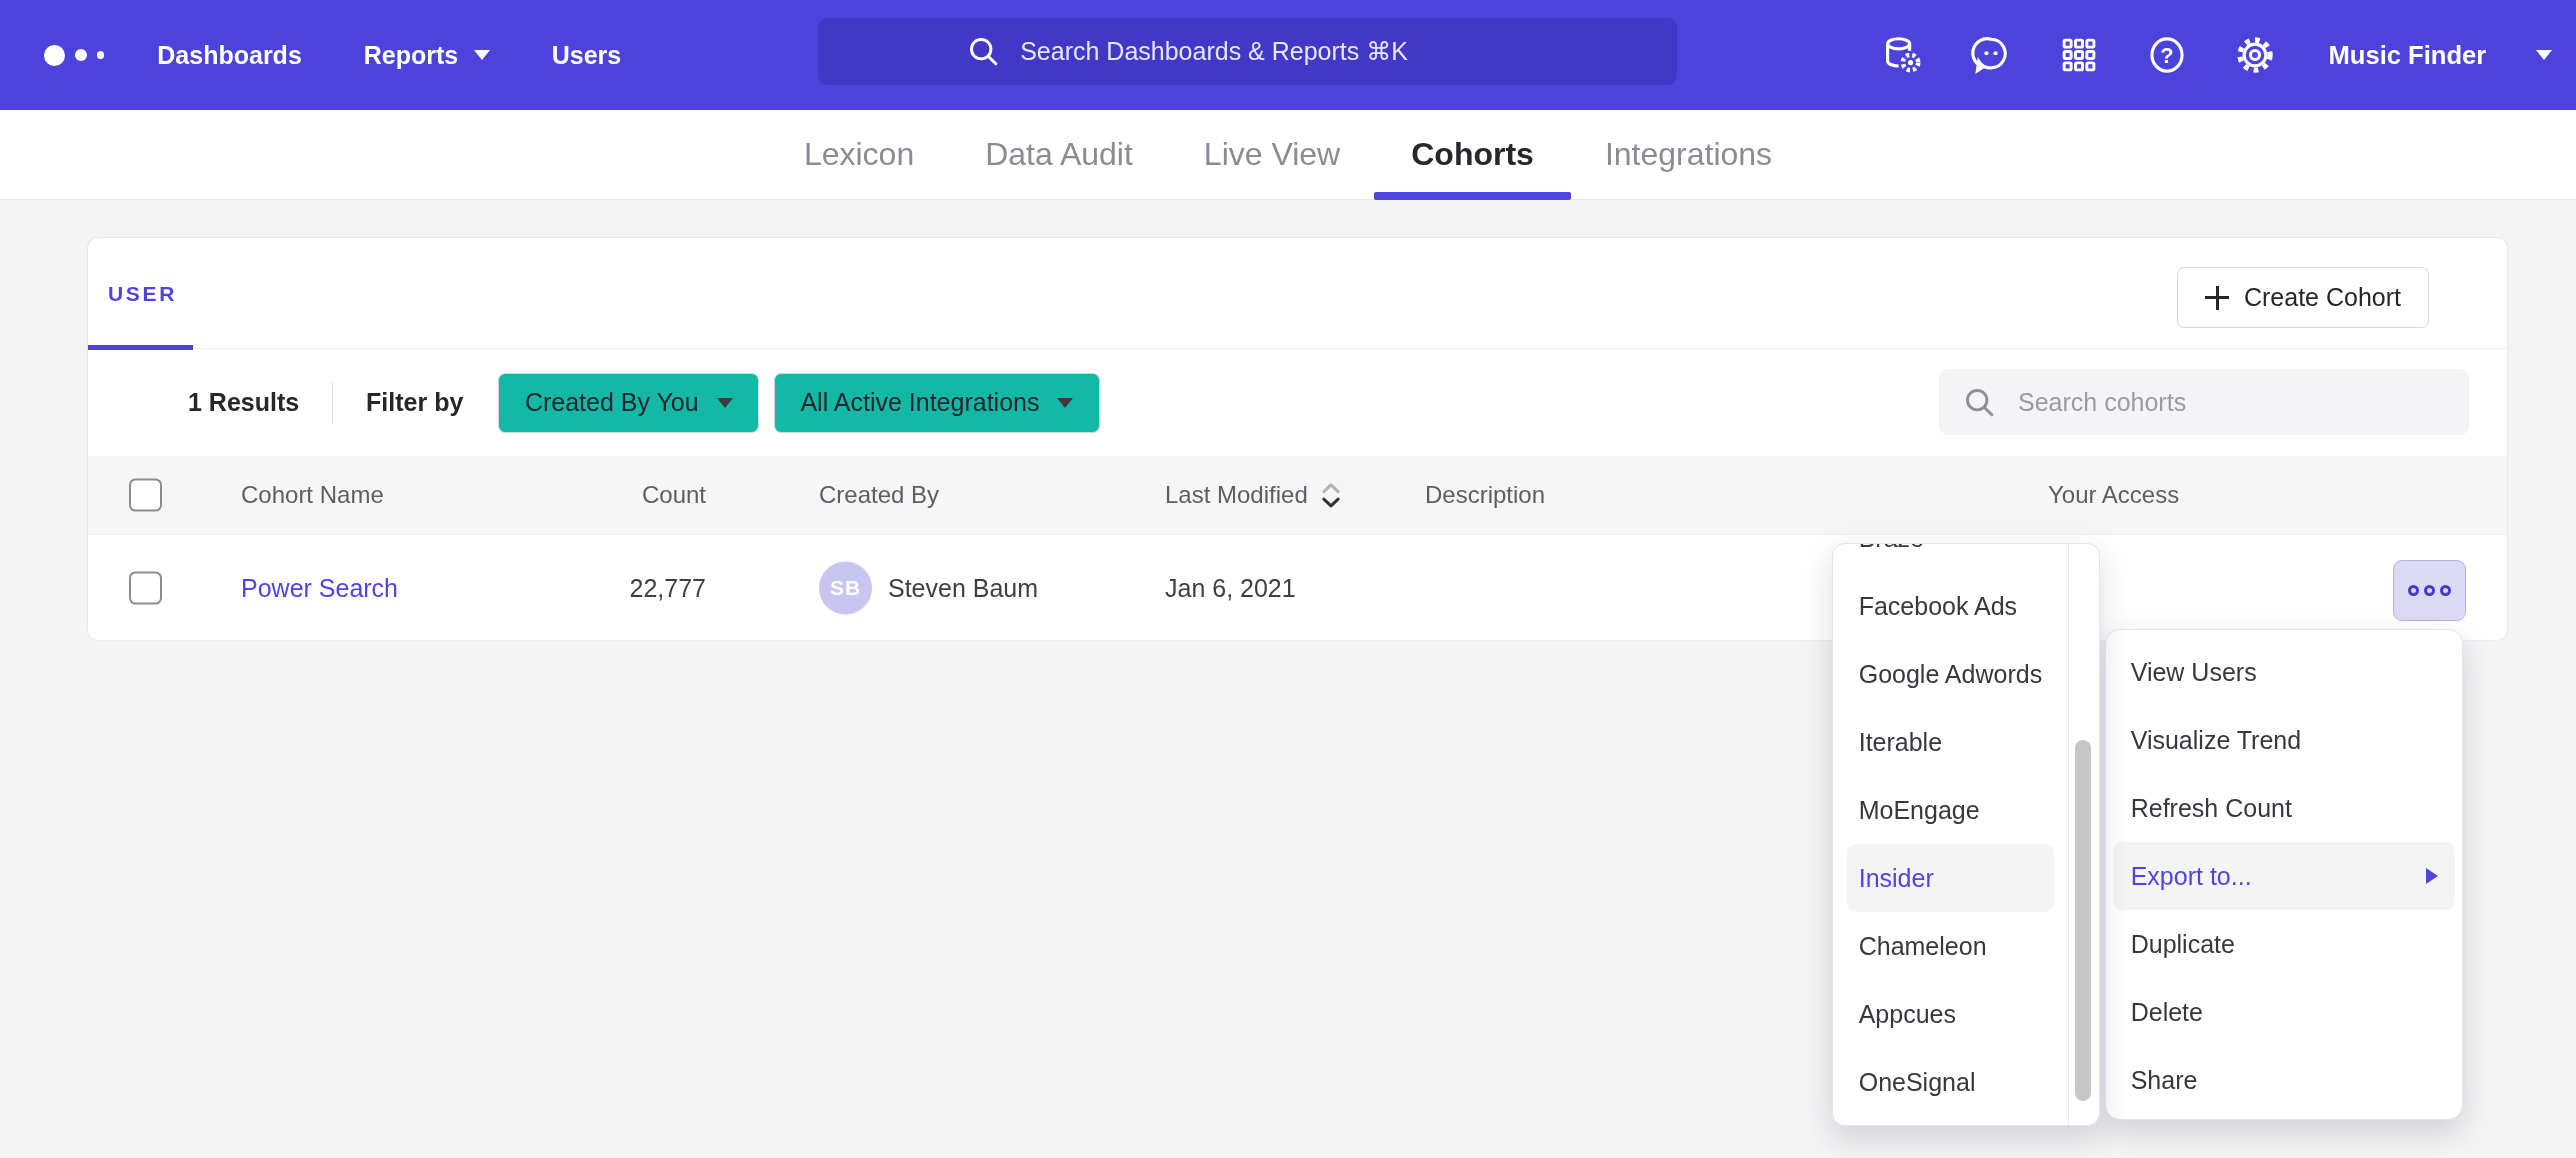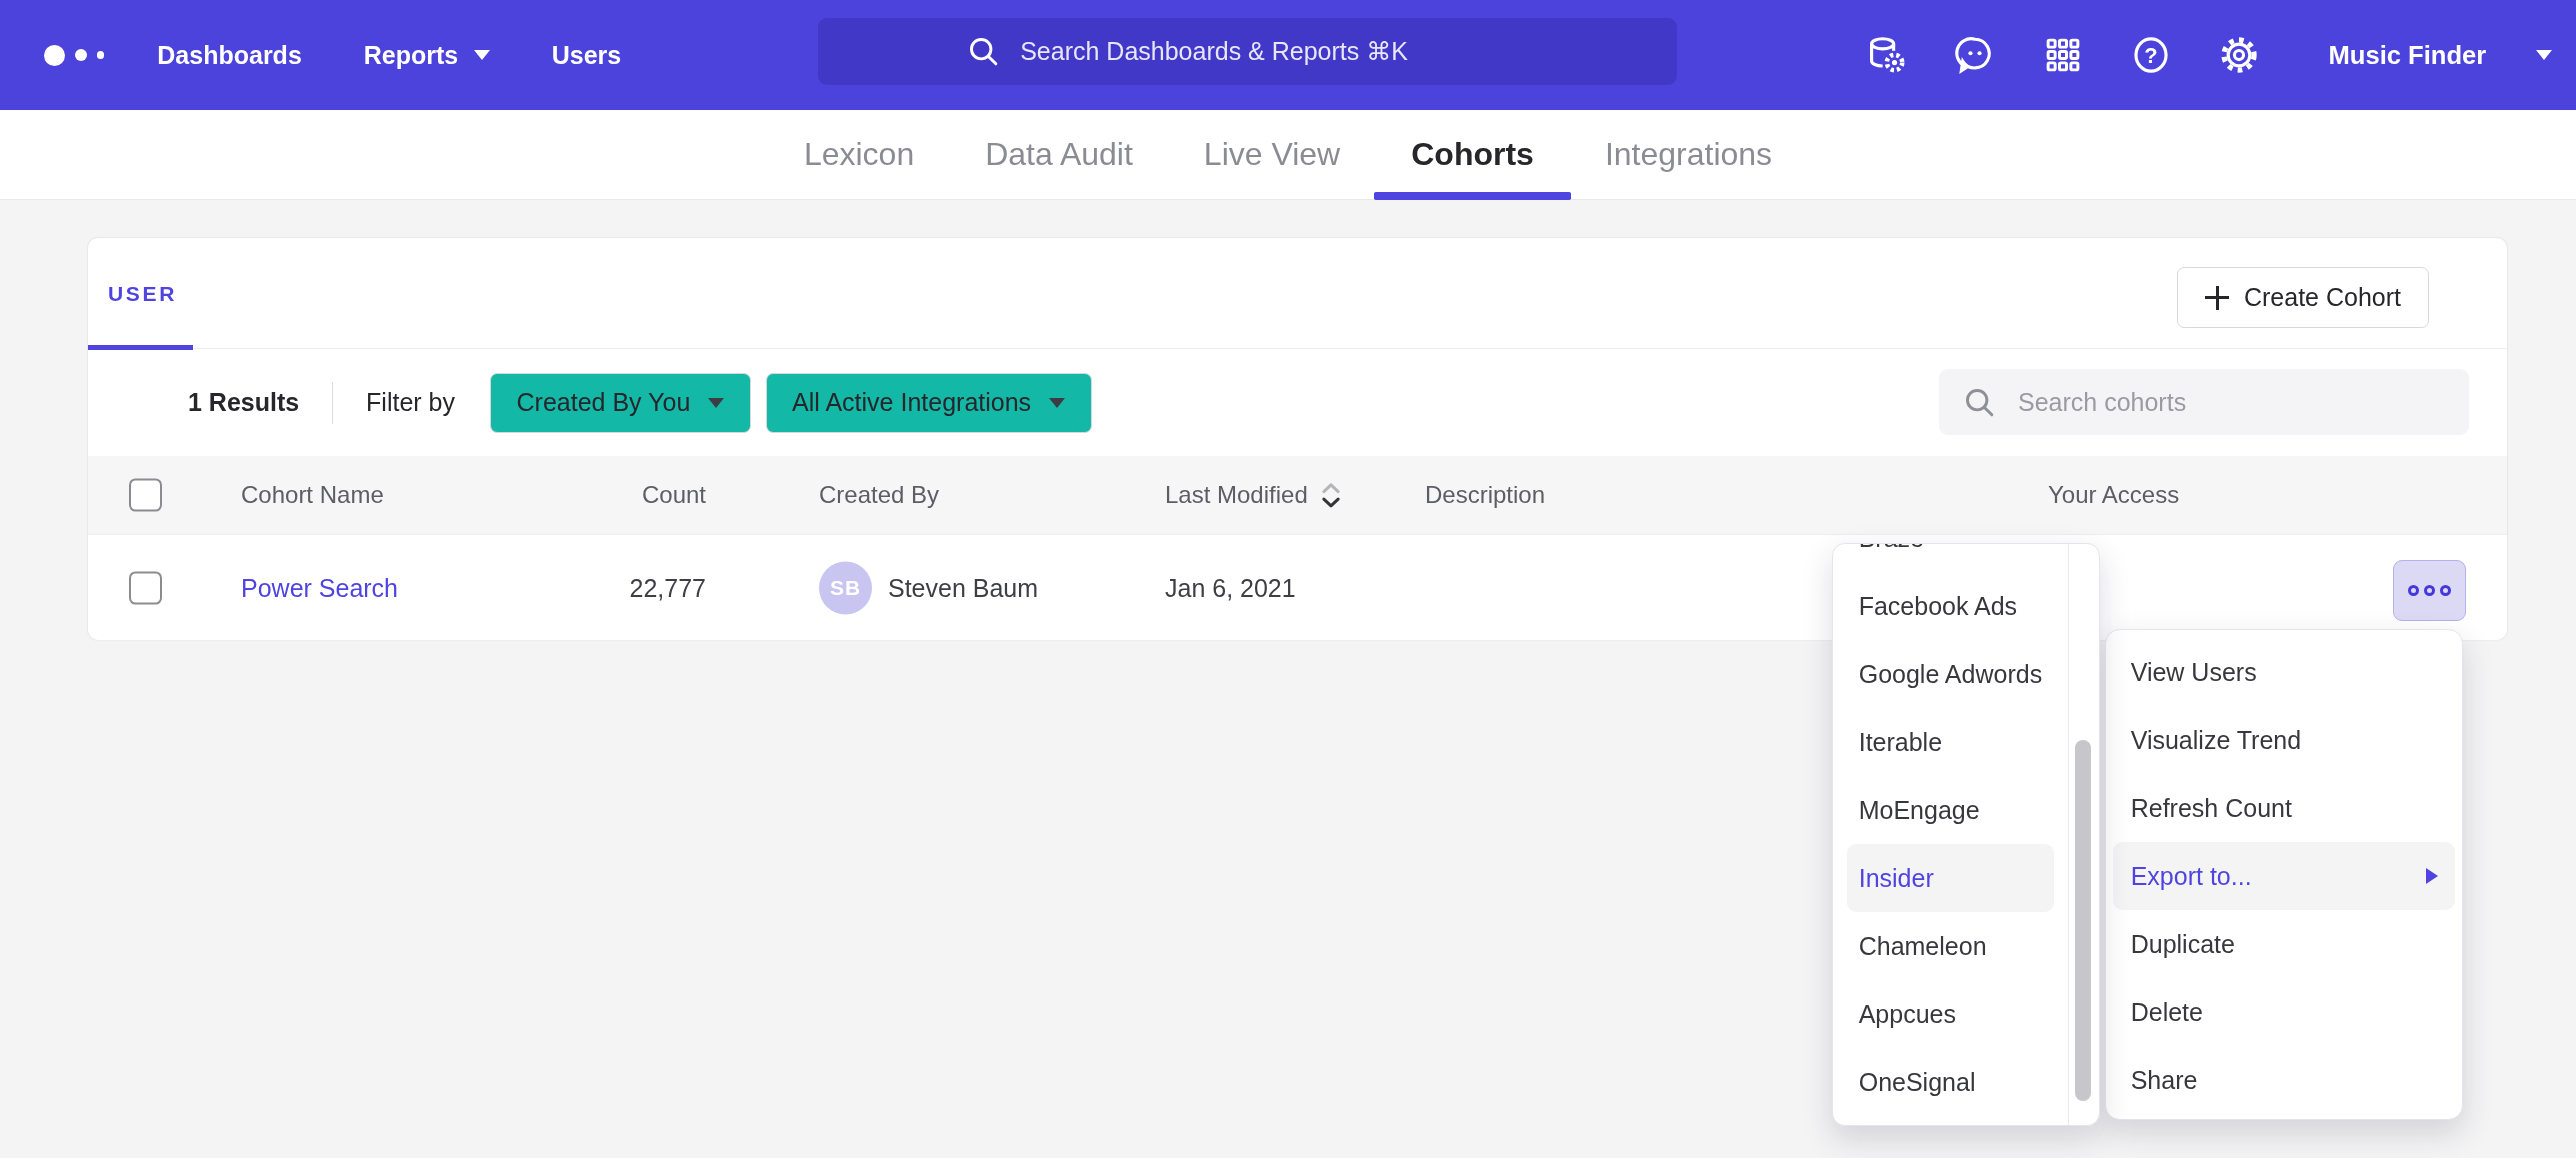--- a/index.html
+++ b/index.html
@@ -18,21 +18,21 @@
   .logo .d3{width:7.3px;height:7.3px;border-radius:50%;background:#fff;}
   .topnav{display:flex;align-items:center;margin-left:53px;gap:62px;}
   .topnav .tn{display:flex;align-items:center;gap:15.5px;color:#fff;font-size:25px;font-weight:700;cursor:pointer;}
   .caret-down-w{width:0;height:0;border-left:8.2px solid transparent;border-right:8.2px solid transparent;border-top:10px solid #ffffff;}
   .gsearch{position:absolute;left:818px;top:18px;width:859px;height:67px;border-radius:9px;background:#4238c8;display:flex;align-items:center;justify-content:center;gap:16.4px;}
   .gsearch svg{flex:0 0 auto;}
   .gsearch input{width:512px;background:transparent;border:none;outline:none;color:#fff;font-size:25px;font-family:"Liberation Sans",sans-serif;}
   .gsearch input::placeholder{color:rgba(255,255,255,.88);}
   .topright{position:absolute;right:24px;top:0;height:110px;display:flex;align-items:center;gap:46px;}
   .tricon{width:42px;height:42px;display:flex;align-items:center;justify-content:center;cursor:pointer;}
-  .projname{color:#fff;font-size:25.6px;font-weight:700;margin-left:22px;}
+  .projname{color:#fff;font-size:25.6px;font-weight:700;margin-left:6px;}
   .topright .caret-down-w{margin-left:3.7px;}
 
   
   .subnav{position:absolute;left:0;top:110px;width:2576px;height:90px;background:#fff;border-bottom:0.9px solid #e8e8eb;display:flex;align-items:center;justify-content:center;gap:71px;}
   .stab{position:relative;height:90px;display:flex;align-items:center;font-size:32px;color:#8b8b94;cursor:pointer;}
   .stab.active{color:#26262b;font-weight:700;}
   .stab.active::after{content:"";position:absolute;left:-37px;right:-37px;bottom:0;height:7.3px;border-radius:1.8px;background:#4f44e0;}
 
   
   .card{position:absolute;left:87px;top:237px;width:2421px;height:403px;background:#fff;border:0.9px solid #e8e8ea;border-radius:11px;box-shadow:0 0.9px 1.8px rgba(0,0,0,.03);}
@@ -41,21 +41,21 @@
   .usertab-underline{position:absolute;left:0;top:107px;width:105px;height:4.6px;background:#4f44e0;}
   .create-btn{position:absolute;right:78px;top:29px;height:61px;padding:0 27px;border:0.9px solid #d8d8db;border-radius:7.3px;background:#fff;display:flex;align-items:center;gap:14.6px;cursor:pointer;}
   .plus-ic{position:relative;width:24px;height:24px;}
   .plus-ic::before{content:"";position:absolute;left:0;top:10.5px;width:24px;height:2.7px;background:#26262b;}
   .plus-ic::after{content:"";position:absolute;left:10.5px;top:0;width:2.7px;height:24px;background:#26262b;}
   .create-btn span{font-size:25px;font-weight:500;color:#26262b;}
 
   .filter-row{position:relative;height:107px;display:flex;align-items:center;padding-left:100px;}
   .results{font-size:25px;font-weight:700;color:#26262b;}
   .vdiv{width:0.9px;height:42px;background:#dcdce0;margin:0 33px;}
-  .filterby{font-size:25px;font-weight:400;color:#26262b;margin-right:35px;}
+  .filterby{font-size:25px;font-weight:700;color:#26262b;margin-right:35px;}
   .drop-btn{height:60px;padding:0 25.6px;border:0.9px solid #d8d8db;border-radius:7.3px;background:#14b8a6;display:flex;align-items:center;gap:18px;margin-right:14.6px;cursor:pointer;}
   .drop-btn span{font-size:25px;font-weight:500;color:#26262b;}
   .caret-down-d{width:0;height:0;border-left:8.2px solid transparent;border-right:8.2px solid transparent;border-top:10px solid #3c3c43;}
   .cohort-search{position:absolute;right:38px;top:20px;width:530px;height:66px;background:#f4f4f6;border-radius:9px;display:flex;align-items:center;padding:0 22px;gap:18px;}
   .cohort-search input{flex:1;border:none;outline:none;background:transparent;font-size:25px;color:#3c3c43;font-family:"Liberation Sans",sans-serif;}
   .cohort-search input::placeholder{color:#9a9aa2;}
 
   .thead{position:relative;height:79px;background:#f6f6f7;border-bottom:0.9px solid #ededf0;font-size:24px;color:#5d5d66;font-weight:500;}
   .trow{position:relative;height:105px;background:#fff;font-size:25px;color:#3e3e45;border-radius:0 0 11px 11px;}
   .cell{position:absolute;top:50%;transform:translateY(-50%);white-space:nowrap;}

